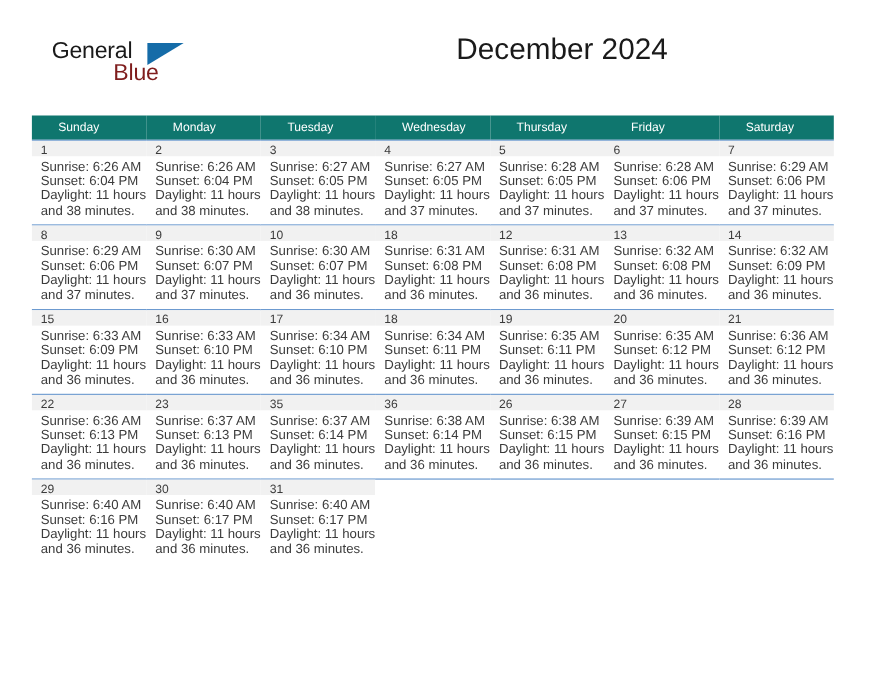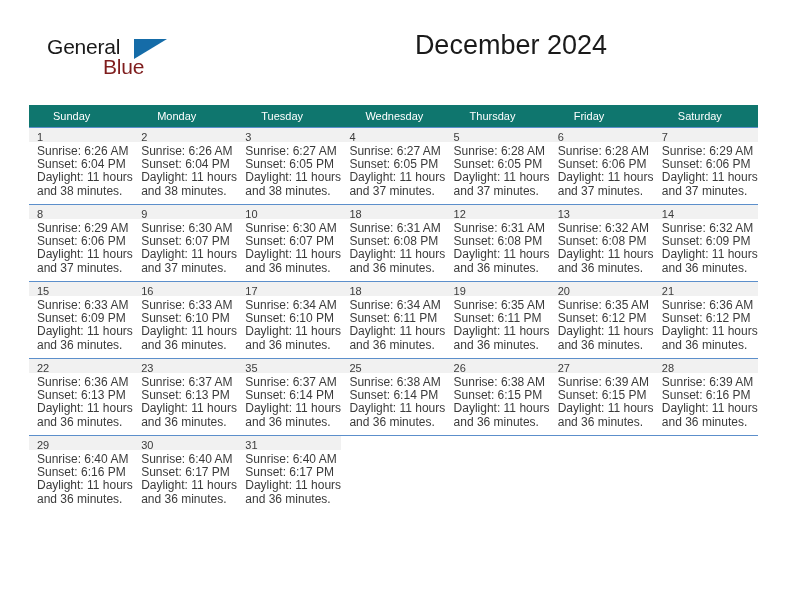--- a/index.html
+++ b/index.html
@@ -444,21 +444,21 @@
               <div class="details">
                 <div>Sunrise: 6:37 AM</div>
                 <div>Sunset: 6:14 PM</div>
                 <div>Daylight: 11 hours</div>
                 <div>and 36 minutes.</div>
               </div>
             </div>
           </td>
           <td>
             <div class="cell-inner">
-              <div class="daynum daynum-band">25</div>
+              <div class="daynum daynum-band">36</div>
               <div class="details">
                 <div>Sunrise: 6:38 AM</div>
                 <div>Sunset: 6:14 PM</div>
                 <div>Daylight: 11 hours</div>
                 <div>and 36 minutes.</div>
               </div>
             </div>
           </td>
           <td>
             <div class="cell-inner">

